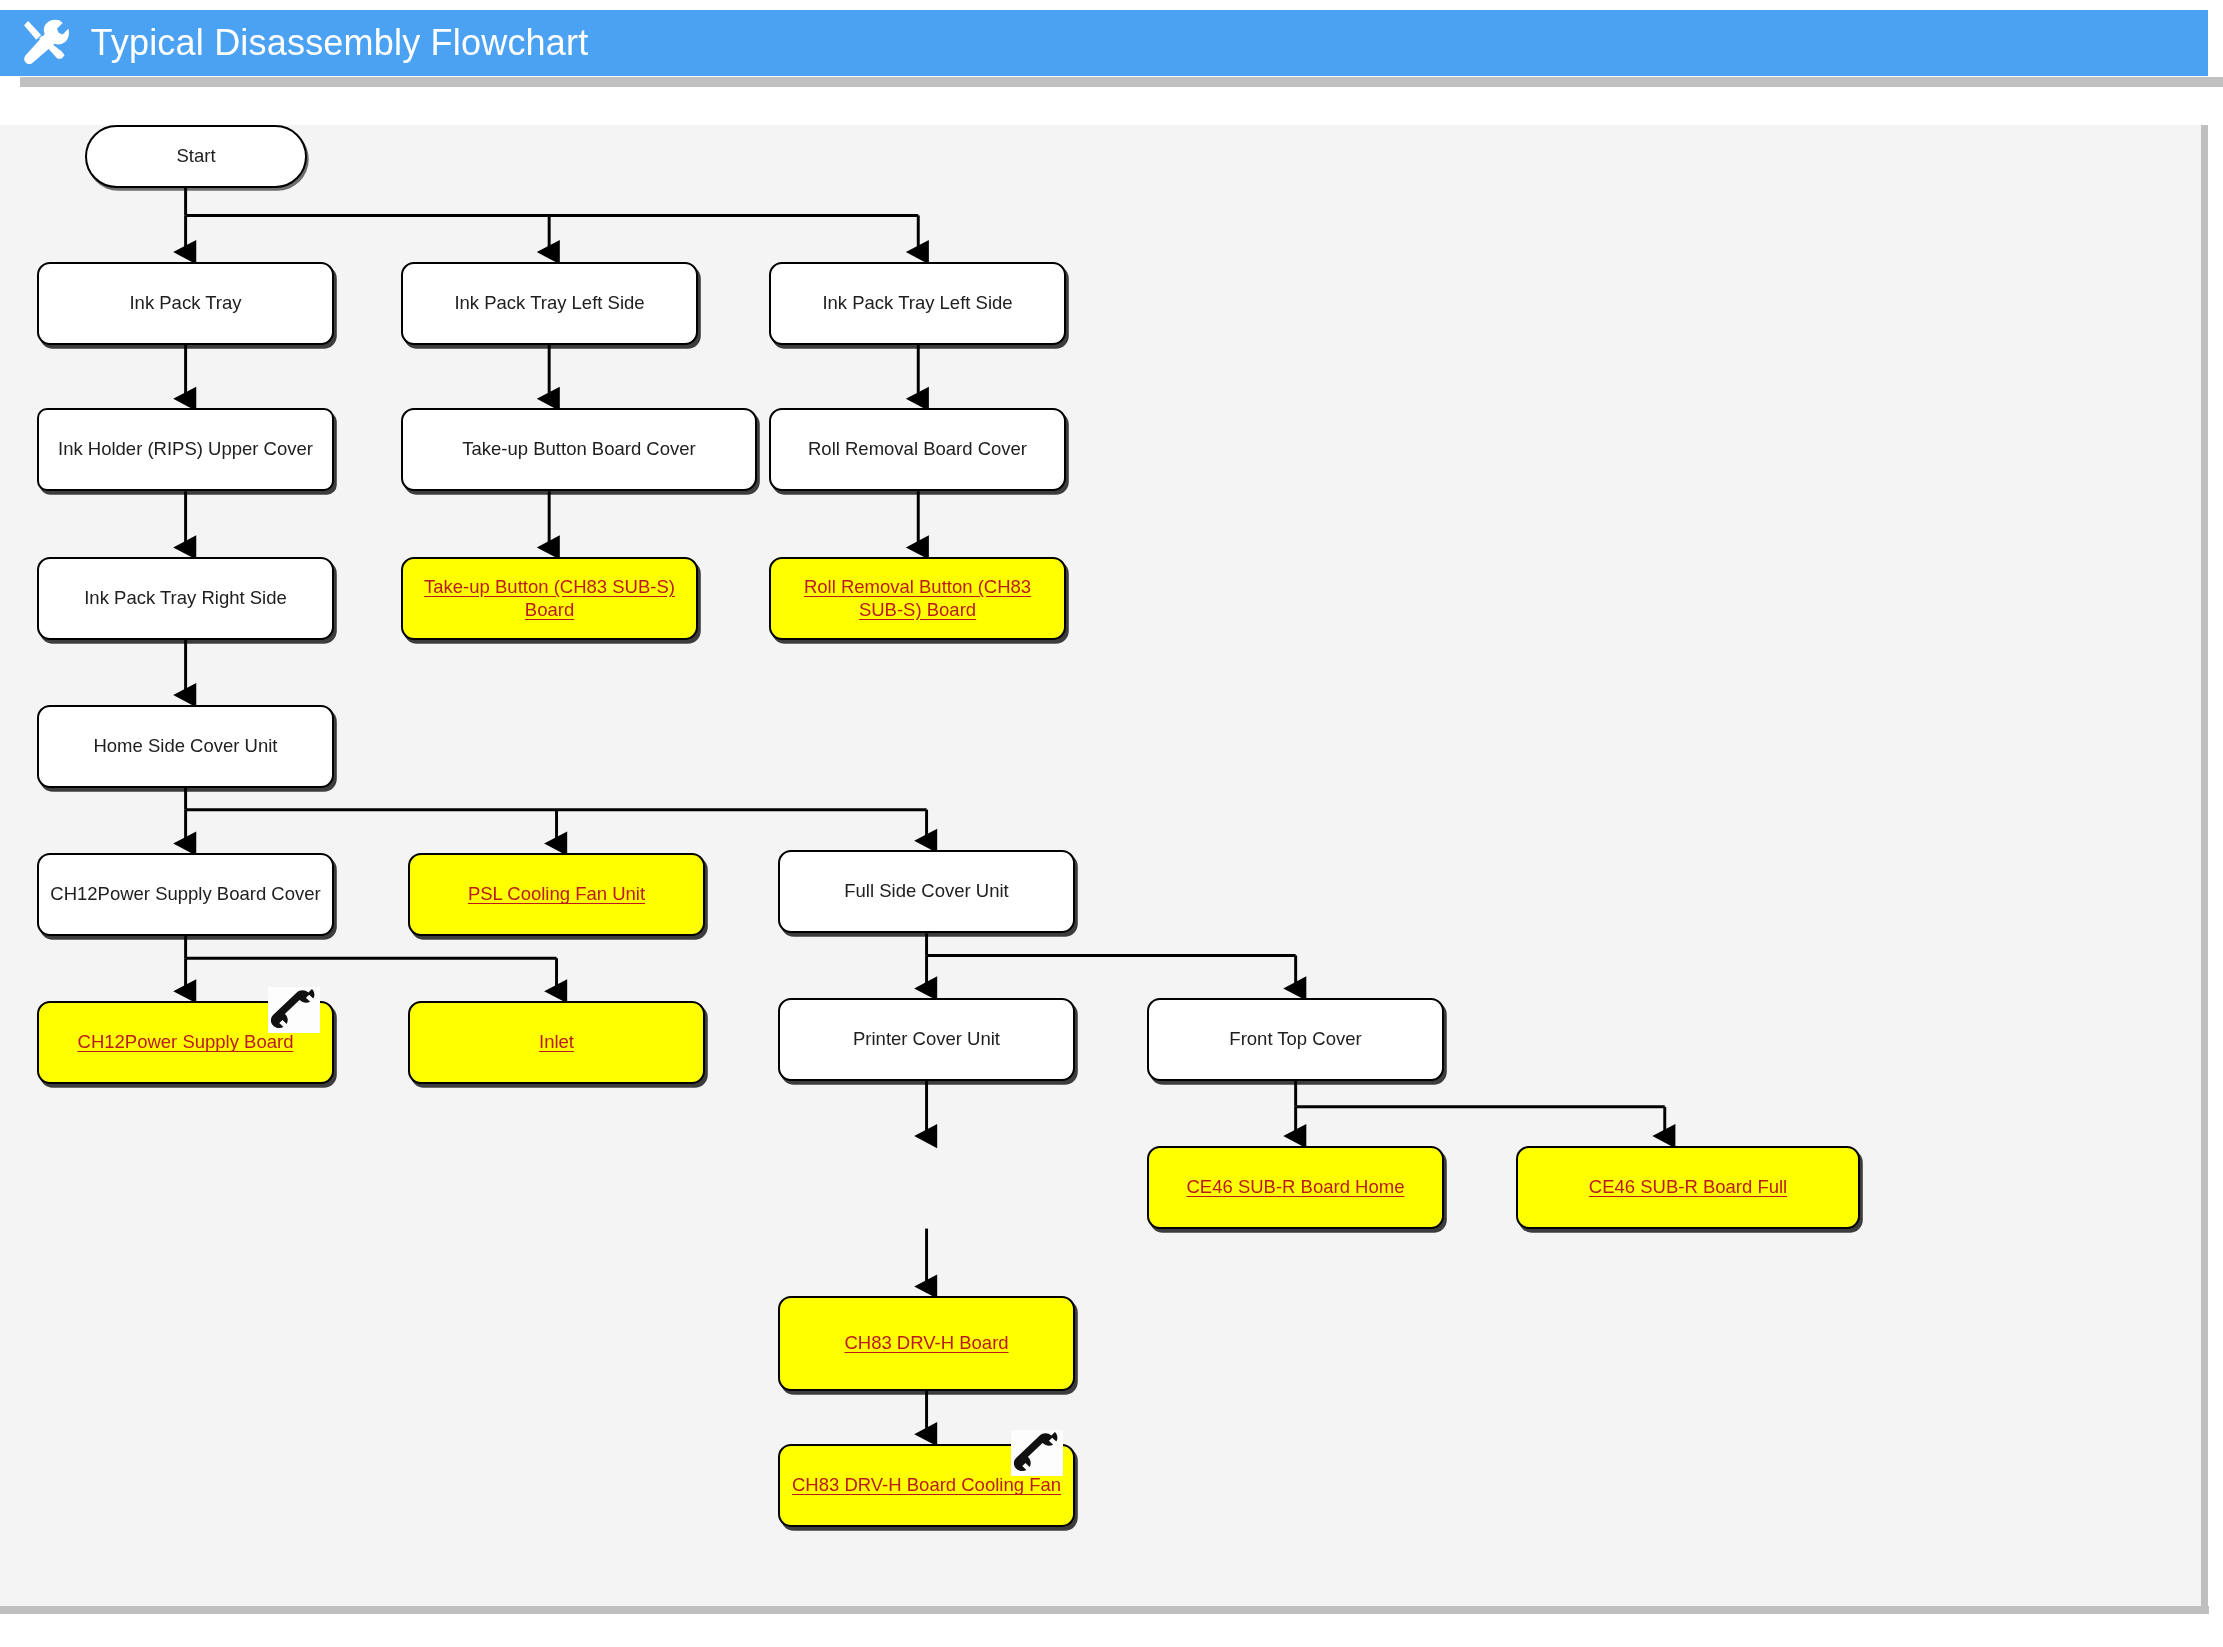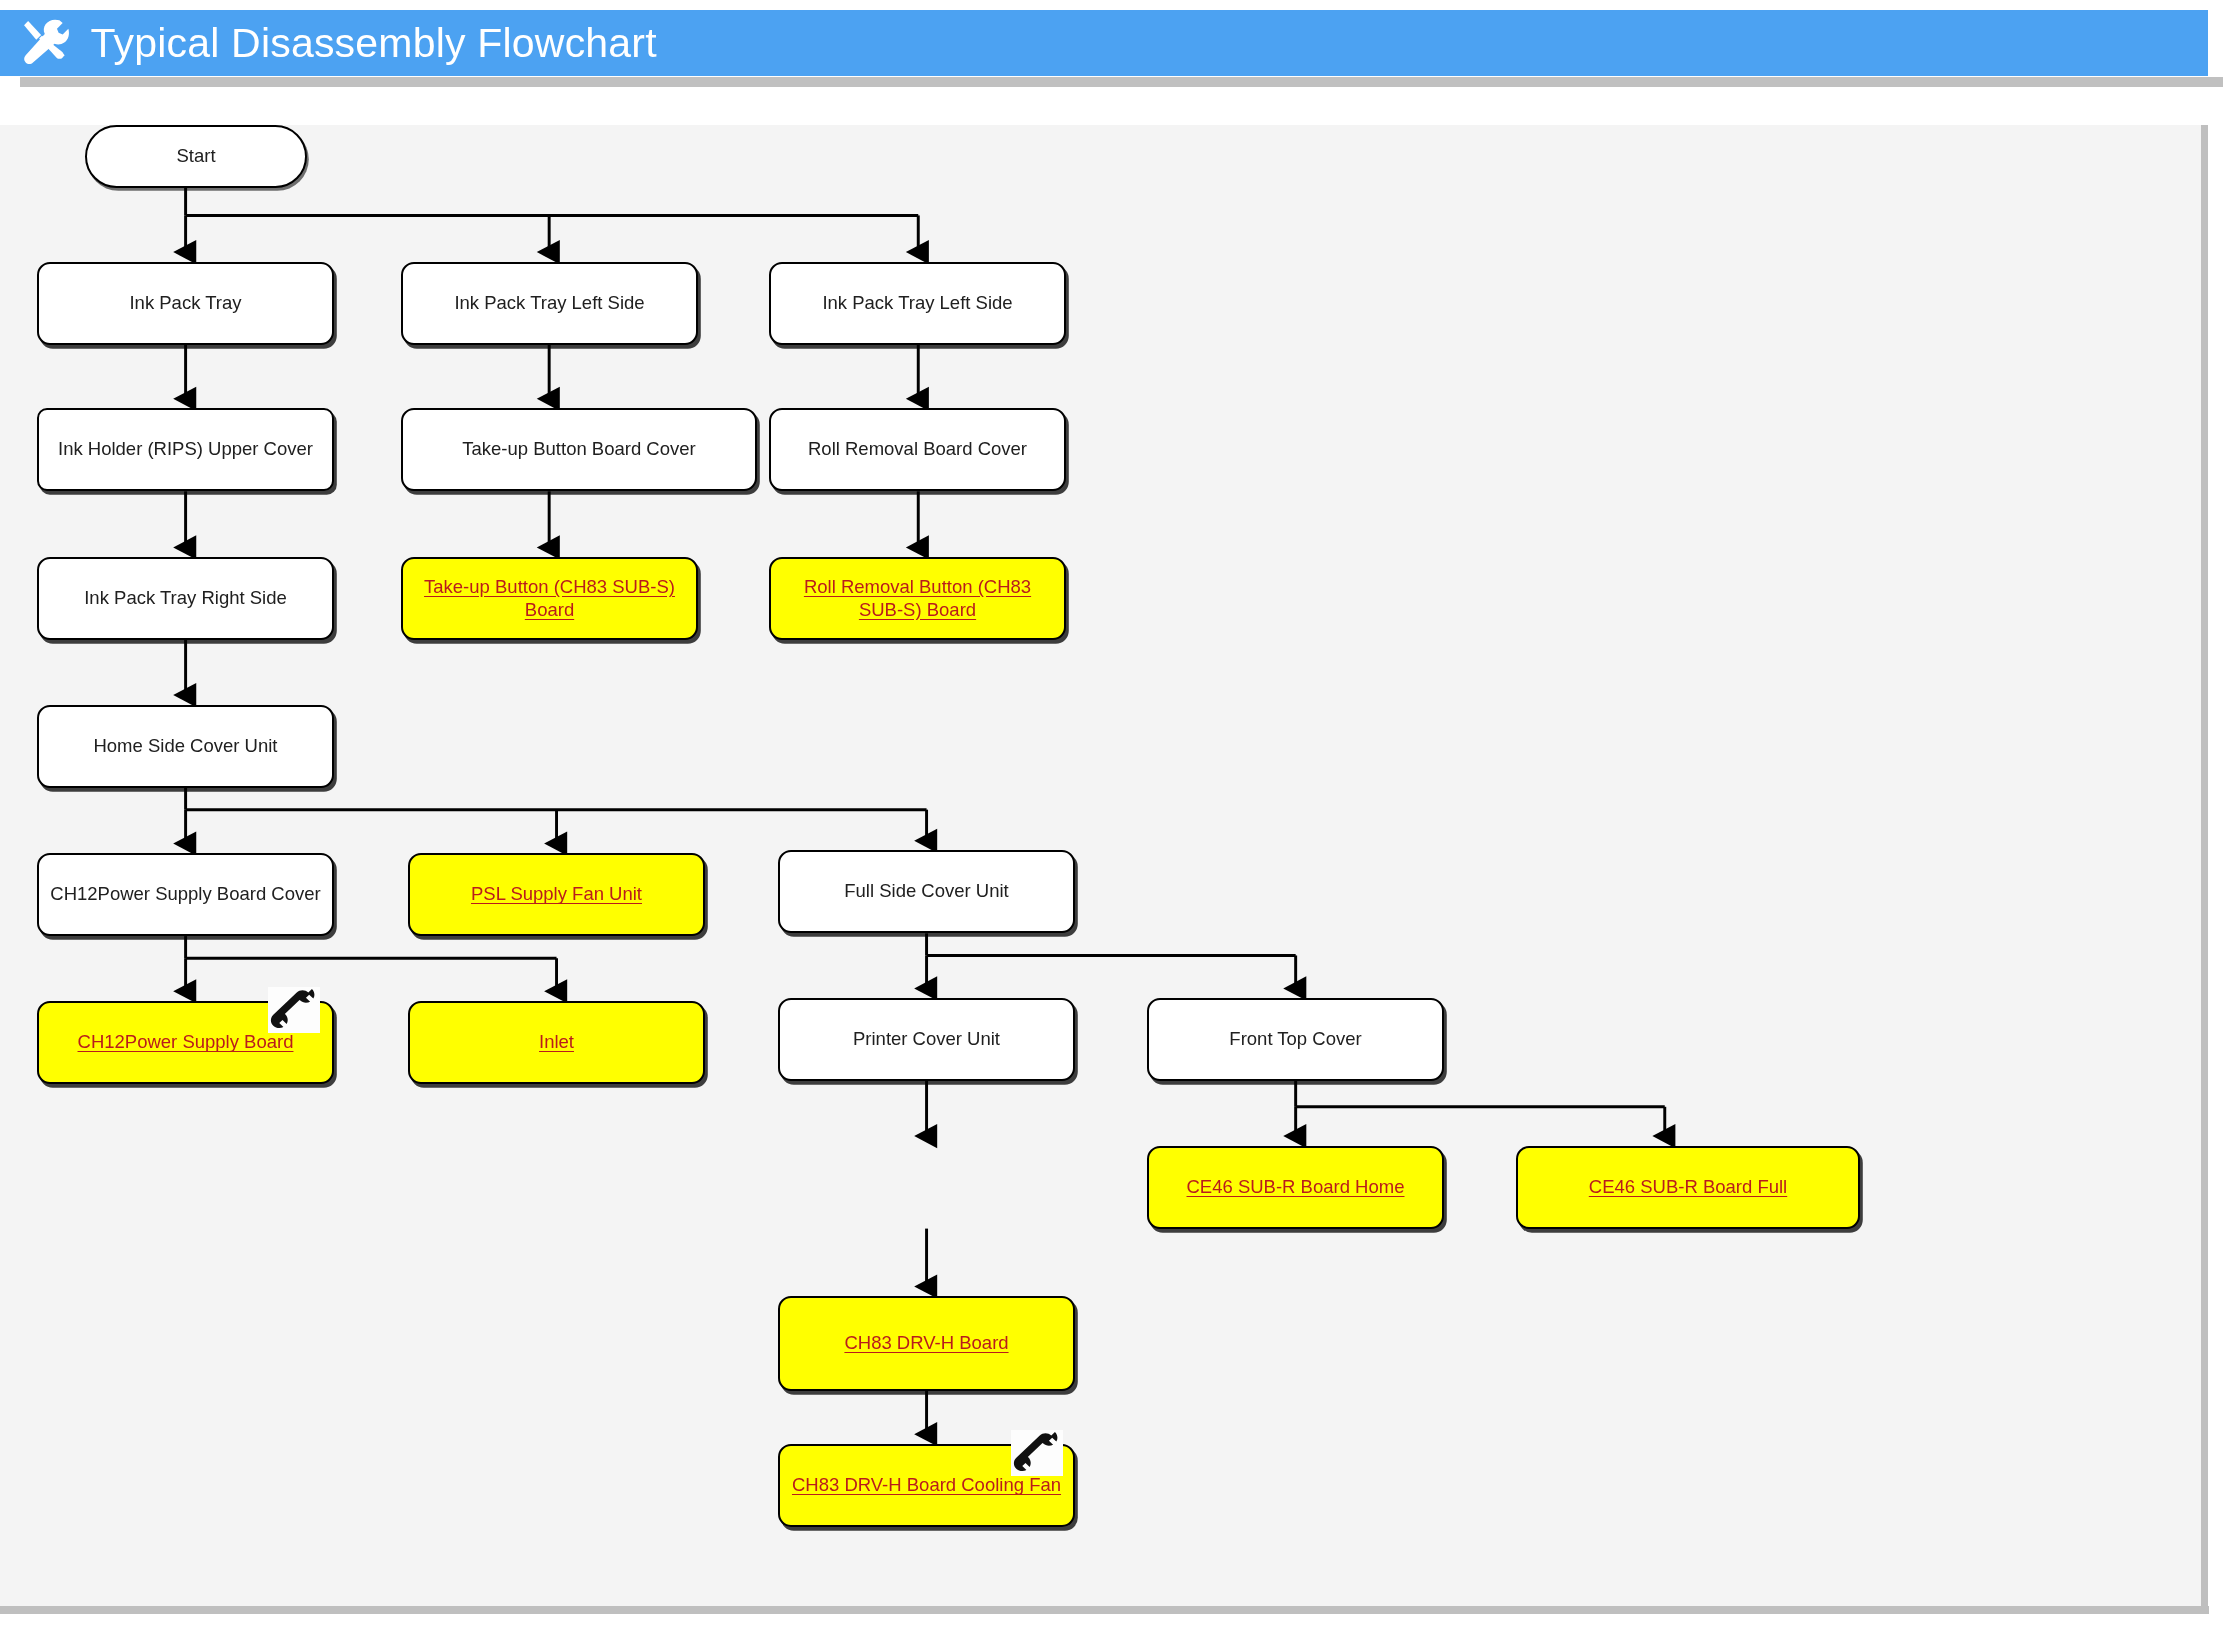--- a/index.html
+++ b/index.html
@@ -40,21 +40,21 @@
   }
   #title-icon {
     width: 52px;
     height: 52px;
     flex: 0 0 auto;
     margin-right: 18.5px;
     display: block;
   }
   #title-text {
     color: #ffffff;
-    font-size: 41px;
+    font-size: 36px;
     font-weight: 400;
     letter-spacing: 0.2px;
     line-height: 1;
     white-space: nowrap;
     font-family: "Liberation Sans", sans-serif;
     text-align: right;
   }
 
   
   #canvas-wrap {
@@ -263,21 +263,21 @@
 
       <div class="node rounded" style="left:37px;  top:580px; width:297px; height:83px;">
         <span class="label">Home Side Cover Unit</span>
       </div>
 
       <div class="node rounded" style="left:37px;  top:728px; width:297px; height:83px;">
         <span class="label">CH12Power Supply Board Cover</span>
       </div>
 
       <div class="node rounded leaf" style="left:408px; top:728px; width:297px; height:83px;">
-        <span class="label">PSL Supply Fan Unit</span>
+        <span class="label">PSL Cooling Fan Unit</span>
       </div>
 
       <div class="node rounded" style="left:778px; top:725px; width:297px; height:83px;">
         <span class="label">Full Side Cover Unit</span>
       </div>
 
       <div class="node rounded leaf" style="left:37px;  top:876px; width:297px; height:83px;">
         <span class="label">CH12Power Supply Board</span>
       </div>
 

